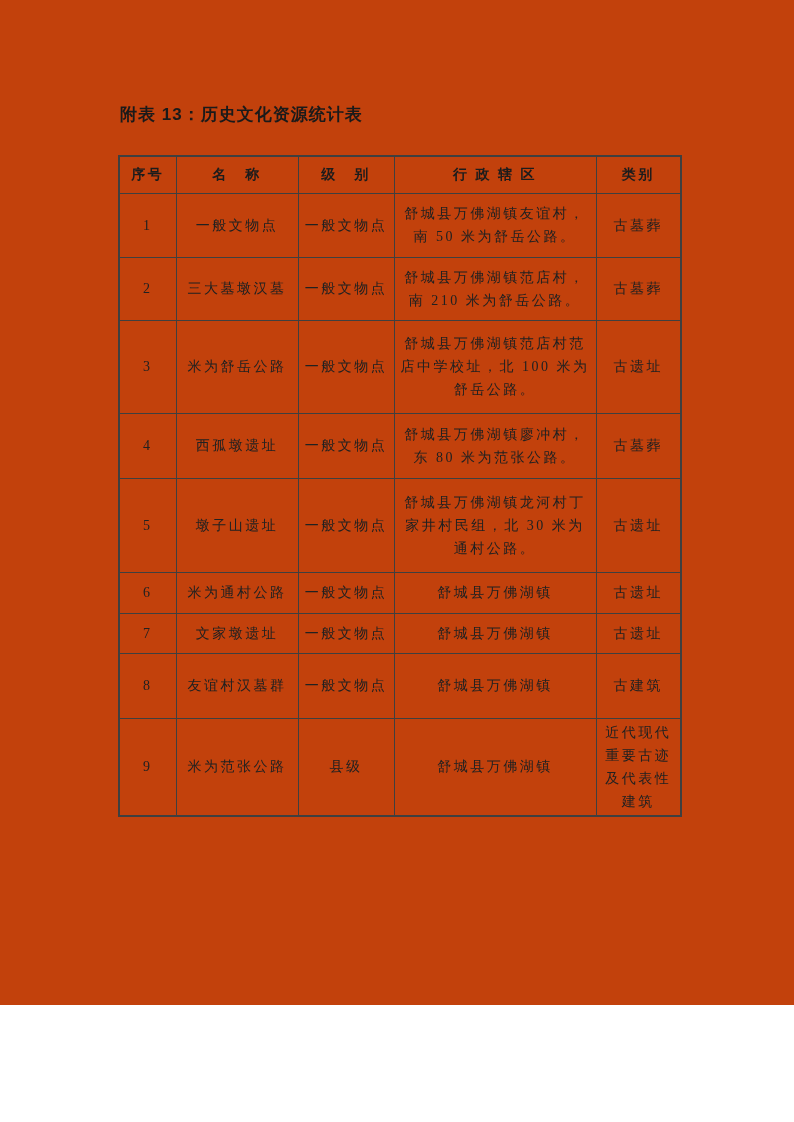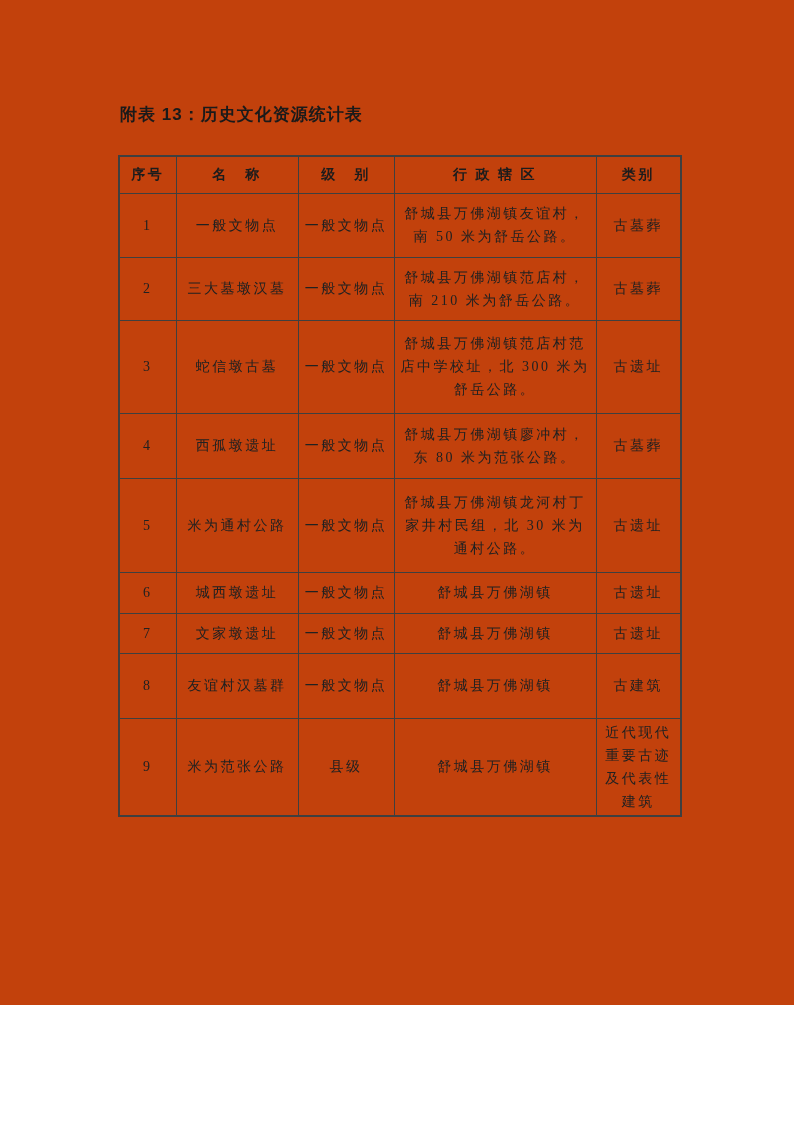--- a/index.html
+++ b/index.html
@@ -112,42 +112,42 @@
       </tr>
       <tr class="r2">
         <td class="num-cell">2</td>
         <td>三大墓墩汉墓</td>
         <td>一般文物点</td>
         <td>舒城县万佛湖镇范店村，南 210 米为舒岳公路。</td>
         <td>古墓葬</td>
       </tr>
       <tr class="r3">
         <td class="num-cell">3</td>
-        <td>蛇信墩古墓</td>
+        <td>米为舒岳公路</td>
         <td>一般文物点</td>
-        <td>舒城县万佛湖镇范店村范店中学校址，北 300 米为舒岳公路。</td>
+        <td>舒城县万佛湖镇范店村范店中学校址，北 100 米为舒岳公路。</td>
         <td>古遗址</td>
       </tr>
       <tr class="r4">
         <td class="num-cell">4</td>
         <td>西孤墩遗址</td>
         <td>一般文物点</td>
         <td>舒城县万佛湖镇廖冲村，东 80 米为范张公路。</td>
         <td>古墓葬</td>
       </tr>
       <tr class="r5">
         <td class="num-cell">5</td>
-        <td>米为通村公路</td>
+        <td>墩子山遗址</td>
         <td>一般文物点</td>
         <td>舒城县万佛湖镇龙河村丁家井村民组，北 30 米为通村公路。</td>
         <td>古遗址</td>
       </tr>
       <tr class="r6">
         <td class="num-cell">6</td>
-        <td>城西墩遗址</td>
+        <td>米为通村公路</td>
         <td>一般文物点</td>
         <td>舒城县万佛湖镇</td>
         <td>古遗址</td>
       </tr>
       <tr class="r7">
         <td class="num-cell">7</td>
         <td>文家墩遗址</td>
         <td>一般文物点</td>
         <td>舒城县万佛湖镇</td>
         <td>古遗址</td>

